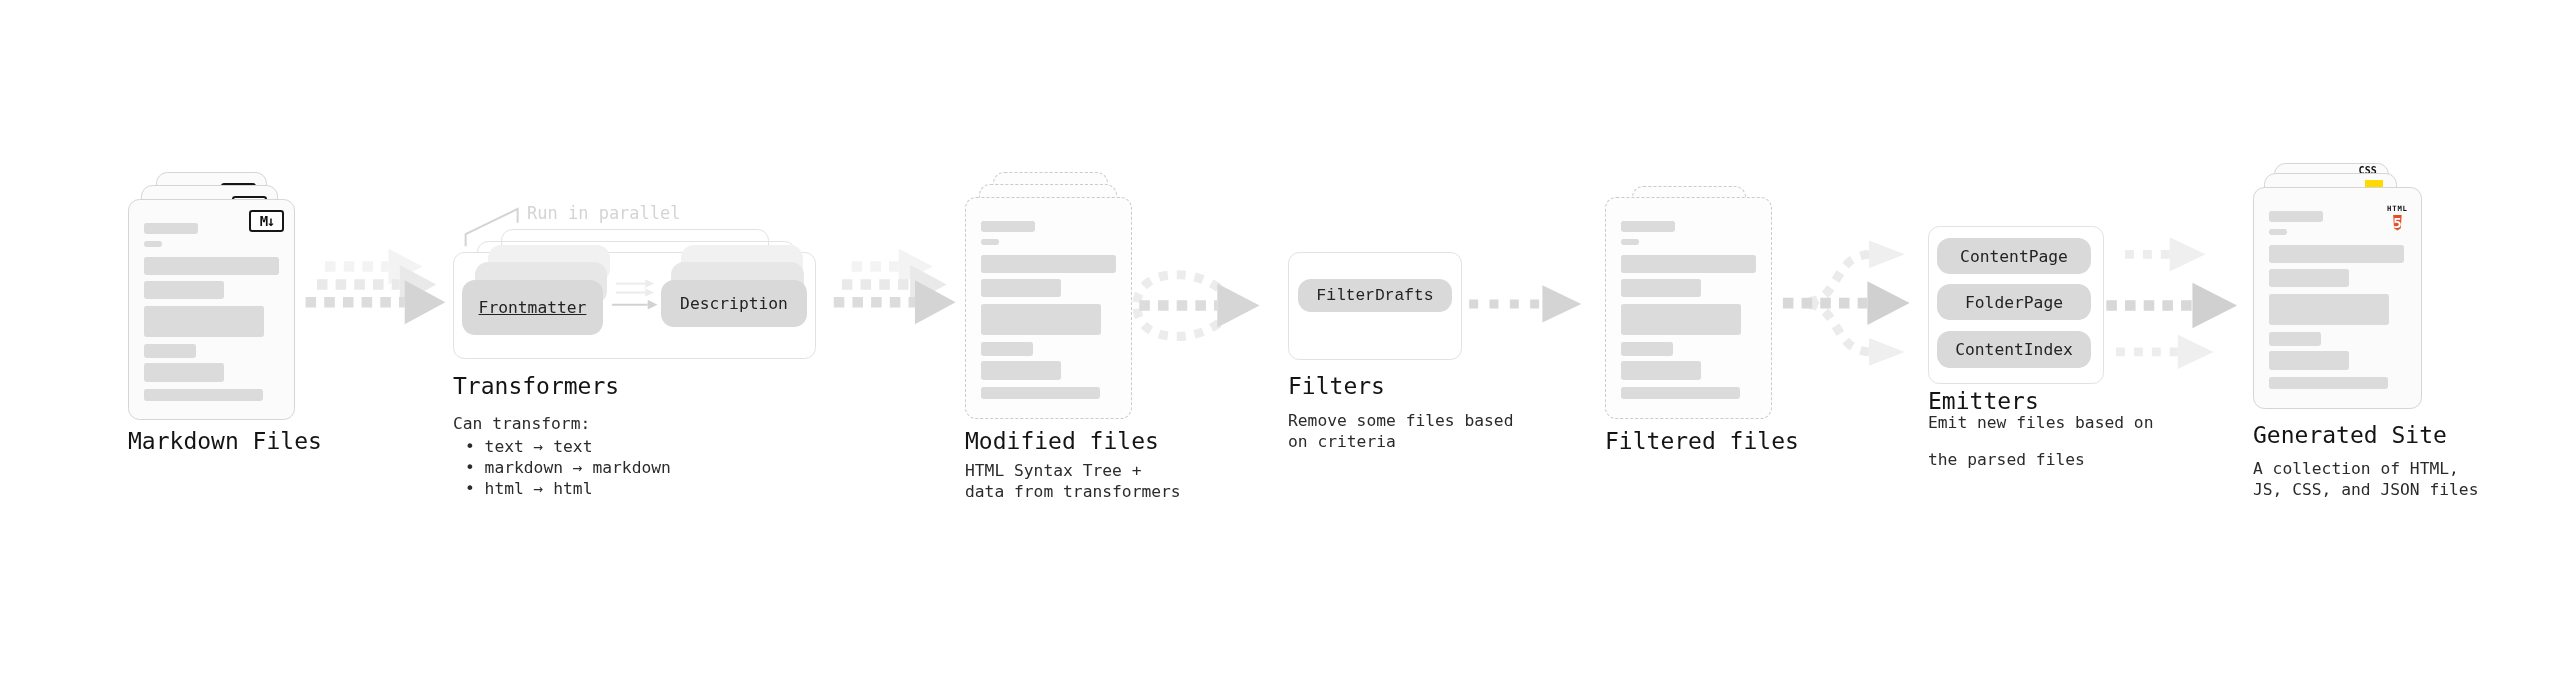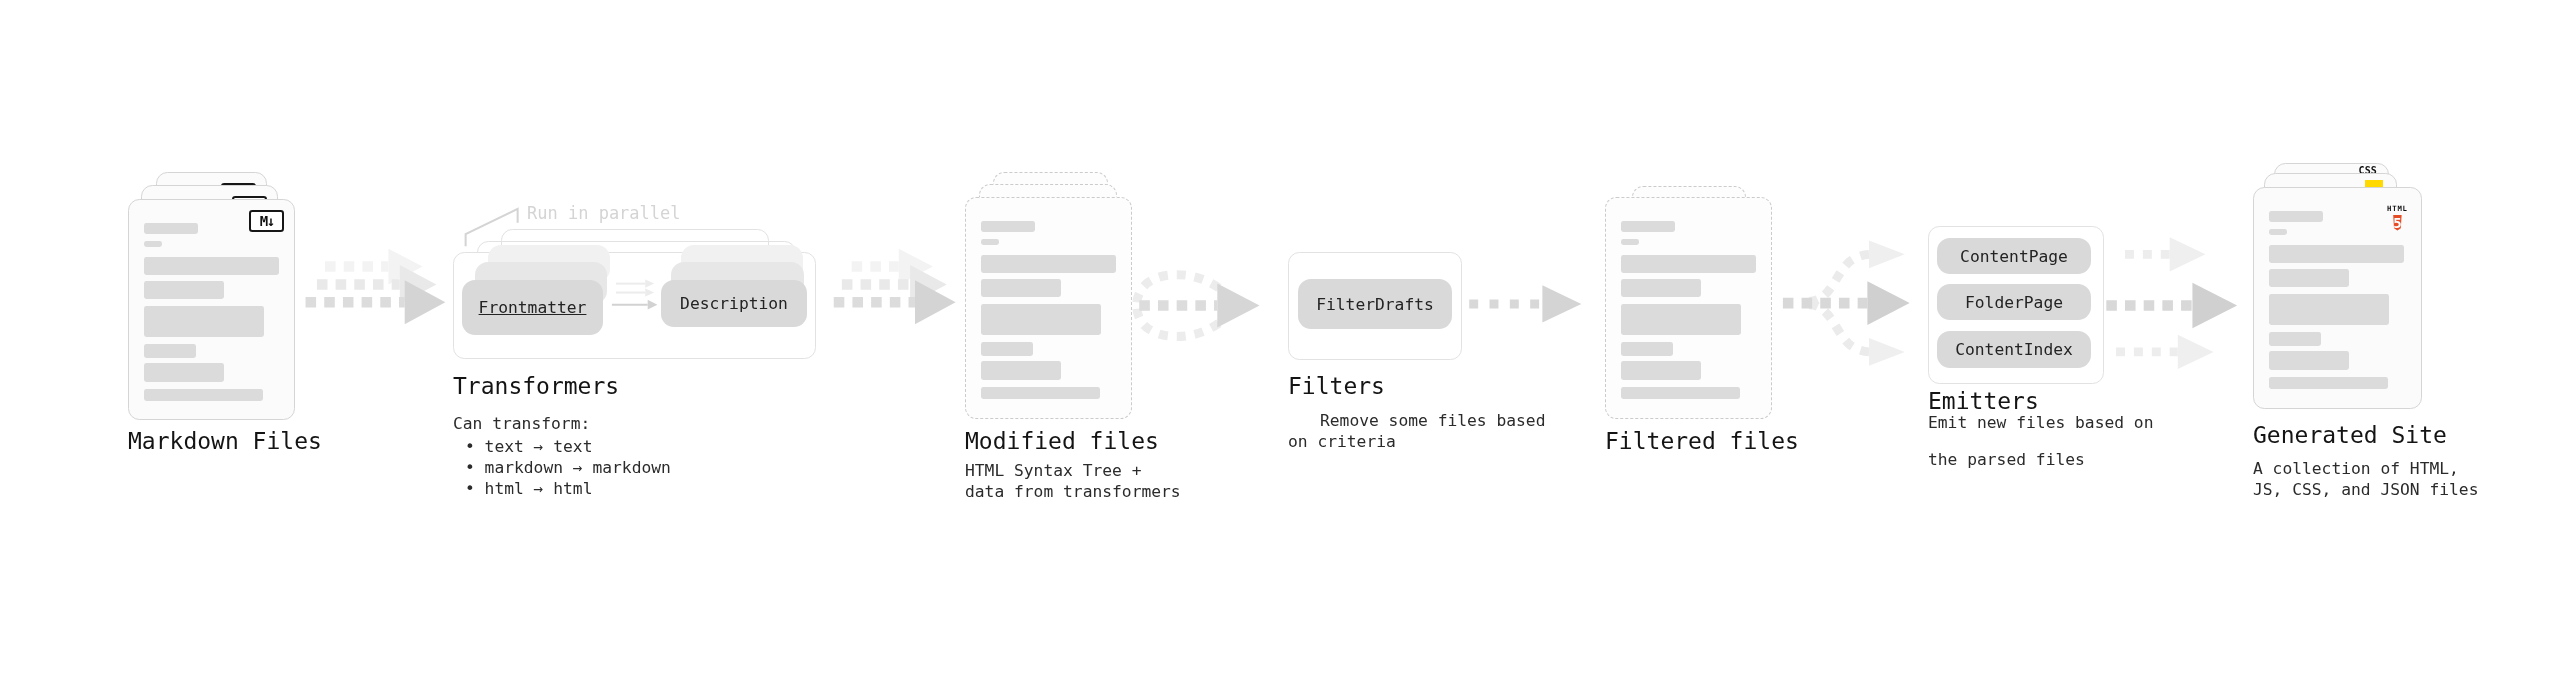--- a/index.html
+++ b/index.html
@@ -120,23 +120,23 @@
           <div class="bar"></div>
       </div>
     </div>
     <div class="stage-title" style="left:965px;top:427px;">Modified files</div>
     <div class="stage-sub" style="left:965px;top:460px;">HTML Syntax Tree +</div>
     <div class="stage-sub" style="left:965px;top:481px;">data from transformers</div>
   </div>
 
   <div>
     <div class="frame filled" style="left:1288px;top:252px;width:174px;height:108px;z-index:1;"></div>
-    <div class="pill" style="left:1298px;top:279px;width:154px;height:50px;z-index:2;">FilterDrafts</div>
+    <div class="pill" style="left:1298px;top:279px;width:154px;height:33px;z-index:2;font-family:Liberation Mono, monospace;">FilterDrafts</div>
     <div class="stage-title" style="left:1288px;top:372px;">Filters</div>
-    <div class="stage-sub" style="left:1288px;top:410px;margin-left:32px;">Remove some files based</div>
+    <div class="stage-sub" style="left:1288px;top:410px;">Remove some files based</div>
     <div class="stage-sub" style="left:1288px;top:431px;text-align:right;">on criteria</div>
   </div>
 
   <div>
     <div class="doc-card dashed" style="left:1632px;top:186px;width:114px;height:57px;z-index:1;"></div>
     <div class="doc-card dashed" style="left:1605px;top:197px;width:167px;height:222px;z-index:2;">
       <div class="skeleton">
         <div class="bar"></div>
           <div class="bar"></div>
           <div class="bar"></div>

